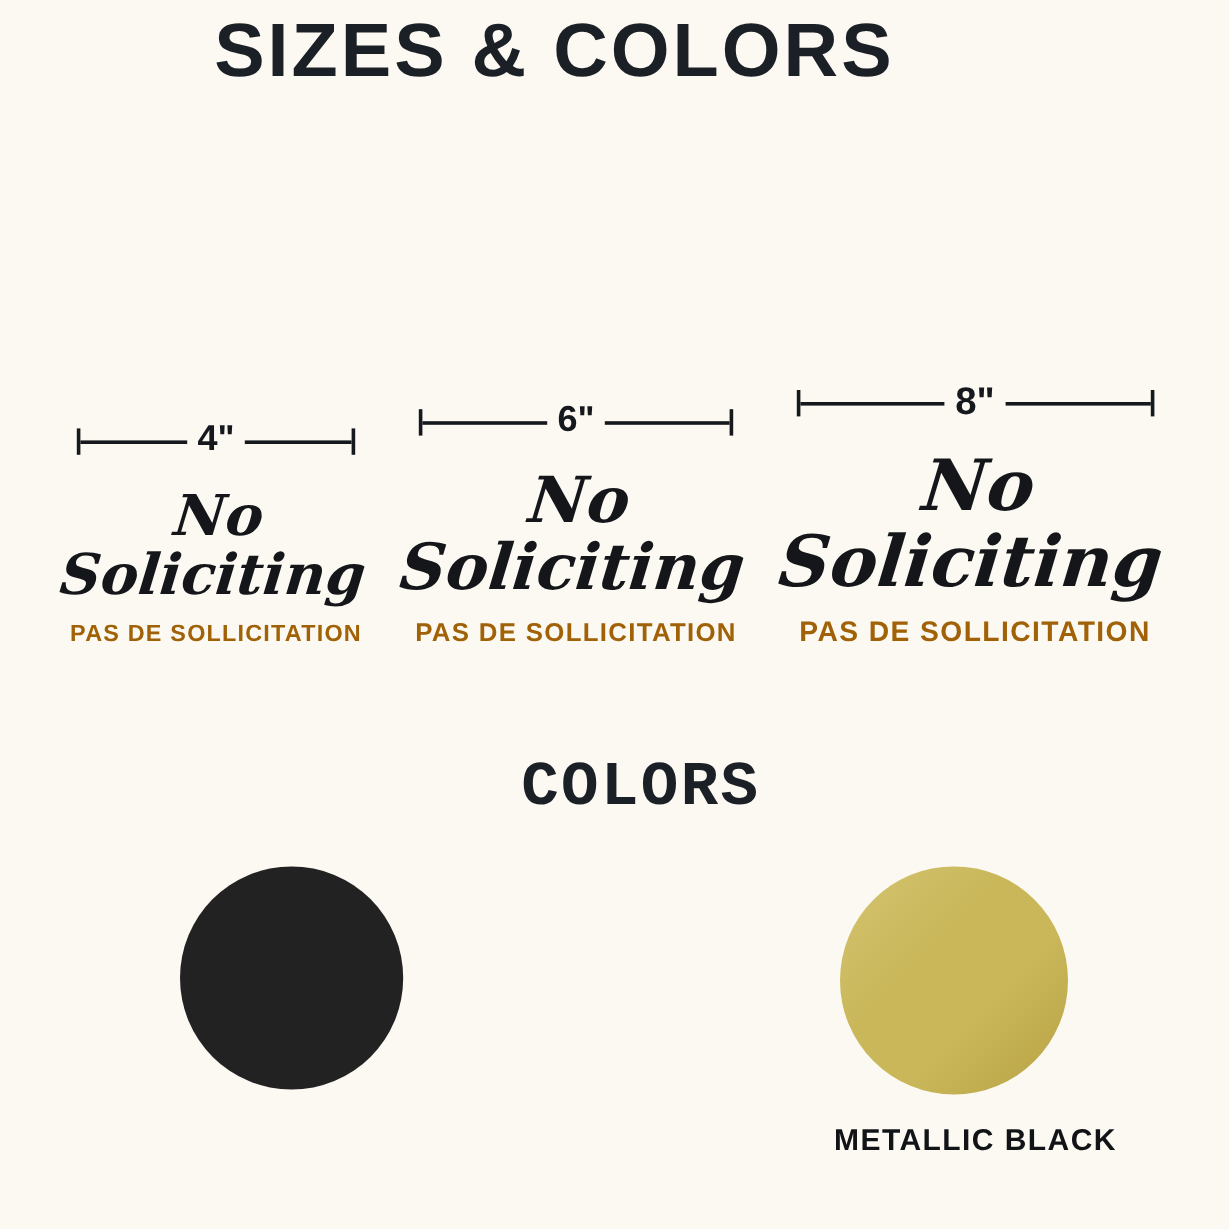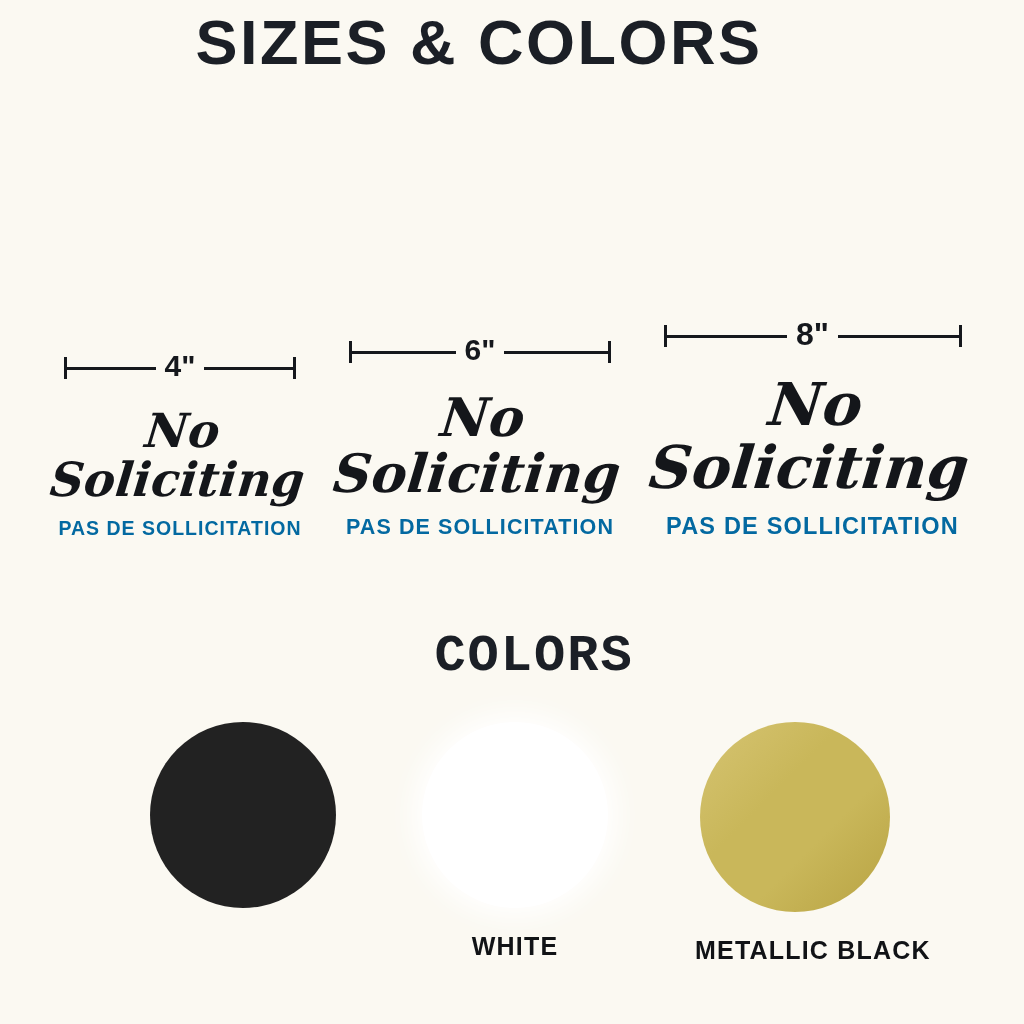--- a/index.html
+++ b/index.html
@@ -23,21 +23,20 @@
     left: 0;
     width: 924px;
     text-align: center;
     font-family: "Liberation Sans", sans-serif;
     font-weight: bold;
     font-size: 63px;
     letter-spacing: 2.5px;
     color: #1b1f26;
     line-height: 76px;
     white-space: nowrap;
-    margin-left: 17px;
   }
 
   
   .sizes-row {
     position: absolute;
     top: 240px;
     left: 0;
     width: 1024px;
     height: 300px;
   }
@@ -97,21 +96,21 @@
     font-weight: bold;
     color: #14161a;
     line-height: 1.0;
     transform: skewX(-6deg);
   }
   .script .line1 { display: block; }
   .script .line2 { display: block; }
   .subtitle {
     font-family: "Liberation Sans", sans-serif;
     font-weight: bold;
-    color: #0369a1;
+    color: #a16207;
     white-space: nowrap;
   }
 
   .size-card.s4 .script { font-size: 47px; }
   .size-card.s4 .script .line2 { margin-top: 2px; }
   .size-card.s4 .subtitle { font-size: 19.5px; letter-spacing: 1.0px; margin-top: 14px; }
 
   .size-card.s6 .script { font-size: 53px; }
   .size-card.s6 .script .line2 { margin-top: 3px; }
   .size-card.s6 .subtitle { font-size: 21.5px; letter-spacing: 1.1px; margin-top: 15px; }
@@ -234,23 +233,19 @@
 </div>
 
 <div class="colors-title">COLORS</div>
 
 <div class="swatches">
 
   <div class="swatch c1">
     <div class="dot" id="dot-black" style="background: rgb(34, 34, 34);"></div>
   </div>
 
-  <div class="swatch c2">
-    <div class="dot" id="dot-white" style="background: rgb(255, 255, 255); box-shadow: rgba(255, 255, 255, 0.9) 0px 0px 26px 10px;"></div>
-    <div class="swatch-label">WHITE</div>
-  </div>
 
   <div class="swatch c3">
     <div class="dot" id="dot-gold" style="background: linear-gradient(135deg, rgb(214, 196, 114) 0%, rgb(201, 183, 90) 38%, rgb(201, 183, 90) 62%, rgb(184, 163, 67) 100%);"></div>
     <div class="swatch-label">METALLIC BLACK</div>
   </div>
 
 </div>
 
 </body></html>

